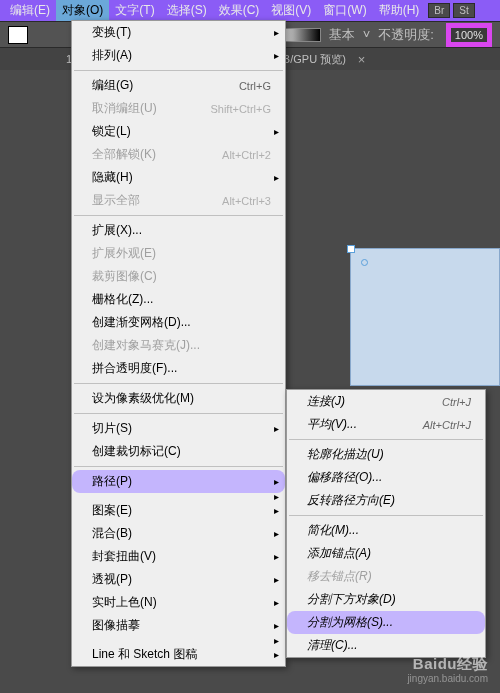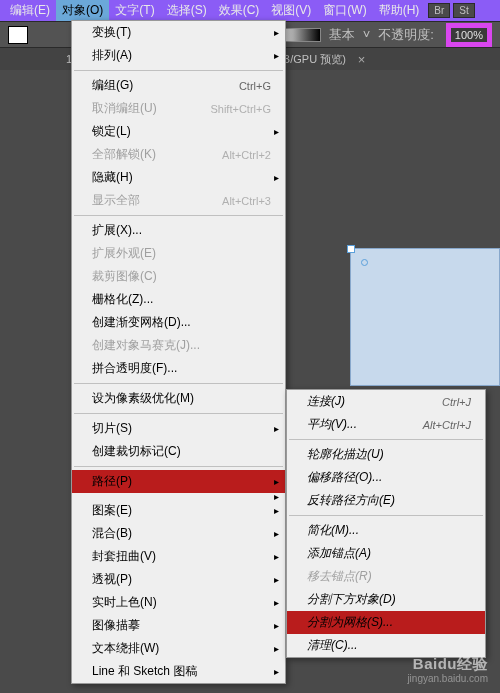--- a/index.html
+++ b/index.html
@@ -18,21 +18,21 @@
 .tabbar .tab-text { padding: 2px 6px; }
 .tabbar .tab-close { margin-left: 6px; font-size: 13px; color: #aaa; }
 .canvas-area { position: absolute; left: 0; top: 70px; right: 0; bottom: 0; background: #4a4a4a; }
 .artboard { position: absolute; left: 350px; top: 178px; width: 150px; height: 138px; background: #c7d9ec; border: 1px solid #88a8cc; }
 .artboard::before { content: ''; position: absolute; left: -4px; top: -4px; width: 6px; height: 6px; border: 1px solid #5ba0db; background: #fff; }
 .artboard-circle { position: absolute; left: 10px; top: 10px; width: 7px; height: 7px; border: 1px solid #5ba0db; border-radius: 50%; }
 .dropdown { position: absolute; background: #efefef; border: 1px solid #999; box-shadow: 2px 2px 6px rgba(0,0,0,0.4); color: #000; font-size: 12px; }
 .dropdown.main { left: 71px; top: 20px; width: 215px; }
 .dropdown.sub { left: 286px; top: 389px; width: 200px; font-style: italic; }
 .menu-row { display: flex; align-items: center; padding: 3px 14px 3px 20px; cursor: default; position: relative; }
-.menu-row.hover { background: #b91c1c; }
+.menu-row.hover { background: #c4b5fd; border-radius: 8px; }
 .menu-row.disabled { color: #a0a0a0; }
 .menu-label { flex: 1; }
 .menu-shortcut { color: #666; font-size: 11px; margin-left: 10px; }
 .menu-row.disabled .menu-shortcut { color: #b0b0b0; }
 .menu-arrow { position: absolute; right: 6px; font-size: 10px; }
 .menu-sep { height: 1px; background: #c0c0c0; margin: 3px 2px; }
 .watermark { position: absolute; right: 12px; bottom: 8px; color: rgba(255,255,255,0.6); font-size: 13px; text-align: right; line-height: 1.2; }
 .watermark .big { font-size: 15px; font-weight: bold; letter-spacing: 0.5px; }
 .watermark .small { font-size: 10px; color: rgba(255,255,255,0.4); }
 </style>
@@ -169,21 +169,20 @@
     </div>
     <div class="menu-row">
       <span class="menu-label">实时上色(N)</span>
       <span class="menu-arrow">▸</span>
     </div>
     <div class="menu-row">
       <span class="menu-label">图像描摹</span>
       <span class="menu-arrow">▸</span>
     </div>
     <div class="menu-row">
-      <span class="menu-label">文本绕排(W)</span>
       <span class="menu-arrow">▸</span>
     </div>
     <div class="menu-row">
       <span class="menu-label">Line 和 Sketch 图稿</span>
       <span class="menu-arrow">▸</span>
     </div>
   </div>
 <div class="dropdown sub" id="sub-menu">
     <div class="menu-row">
       <span class="menu-label">连接(J)</span>

